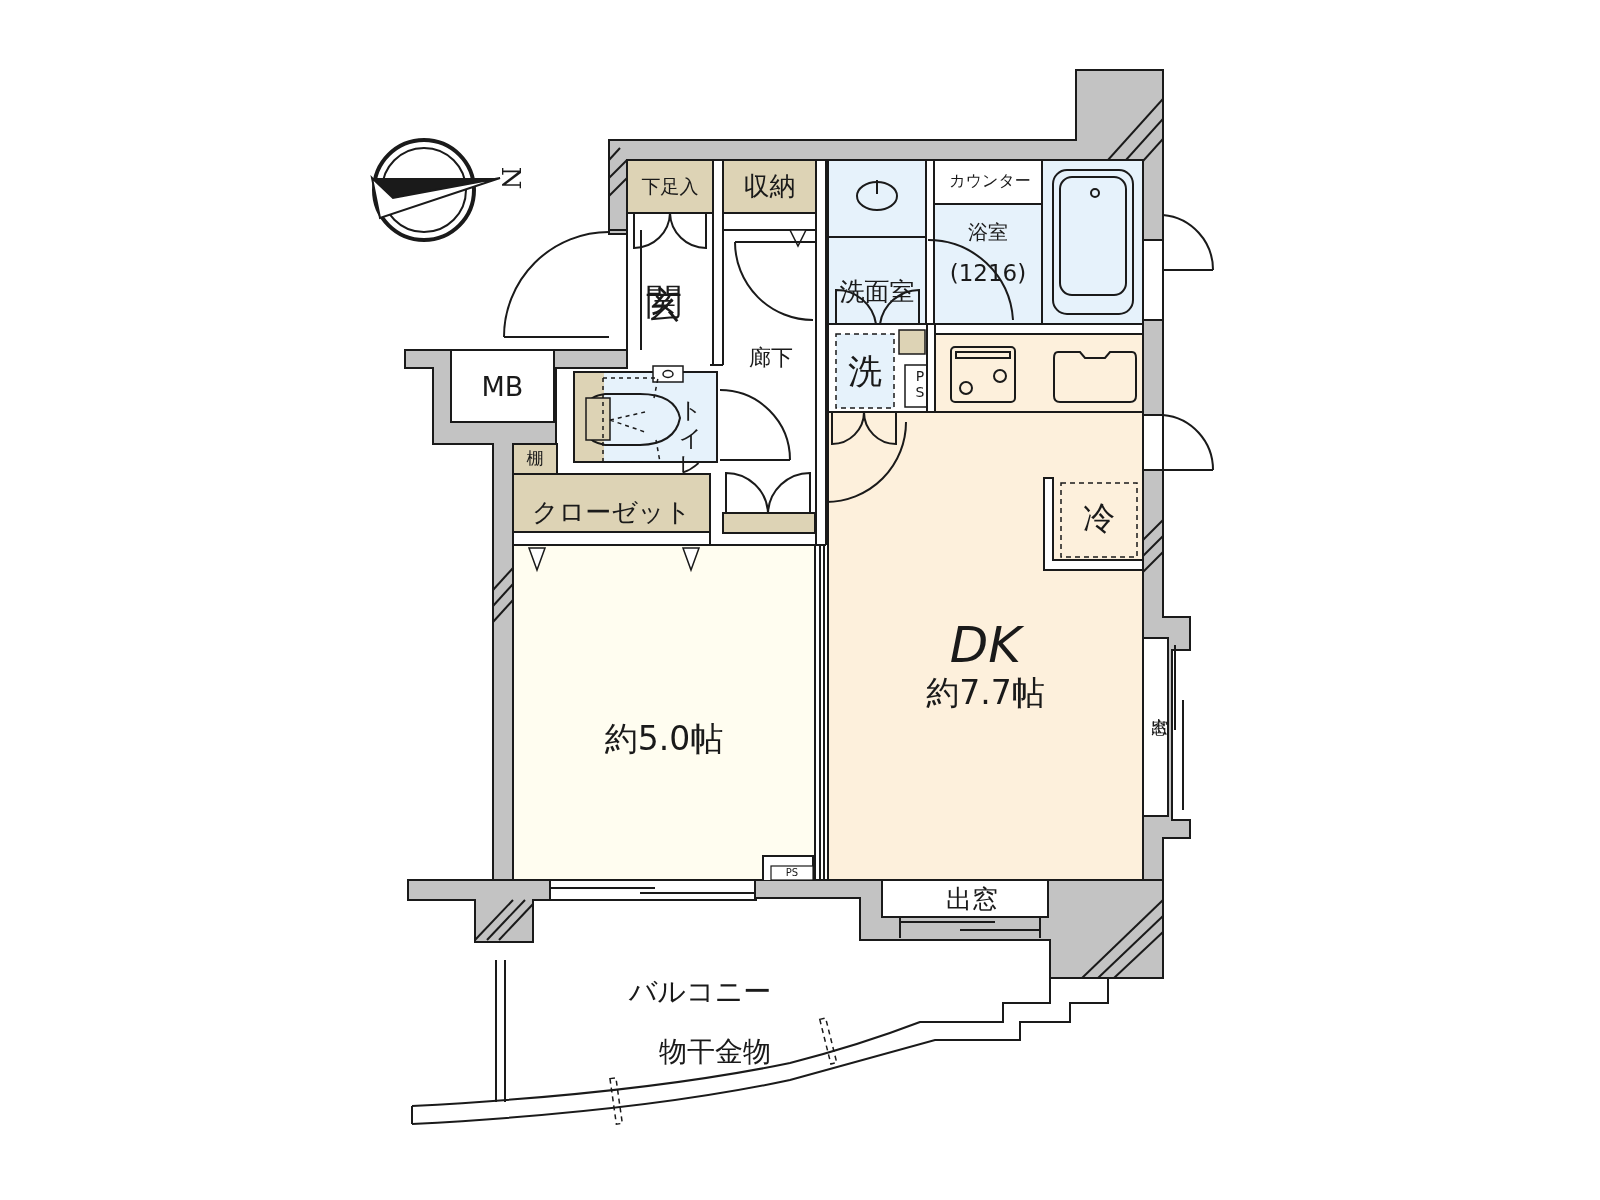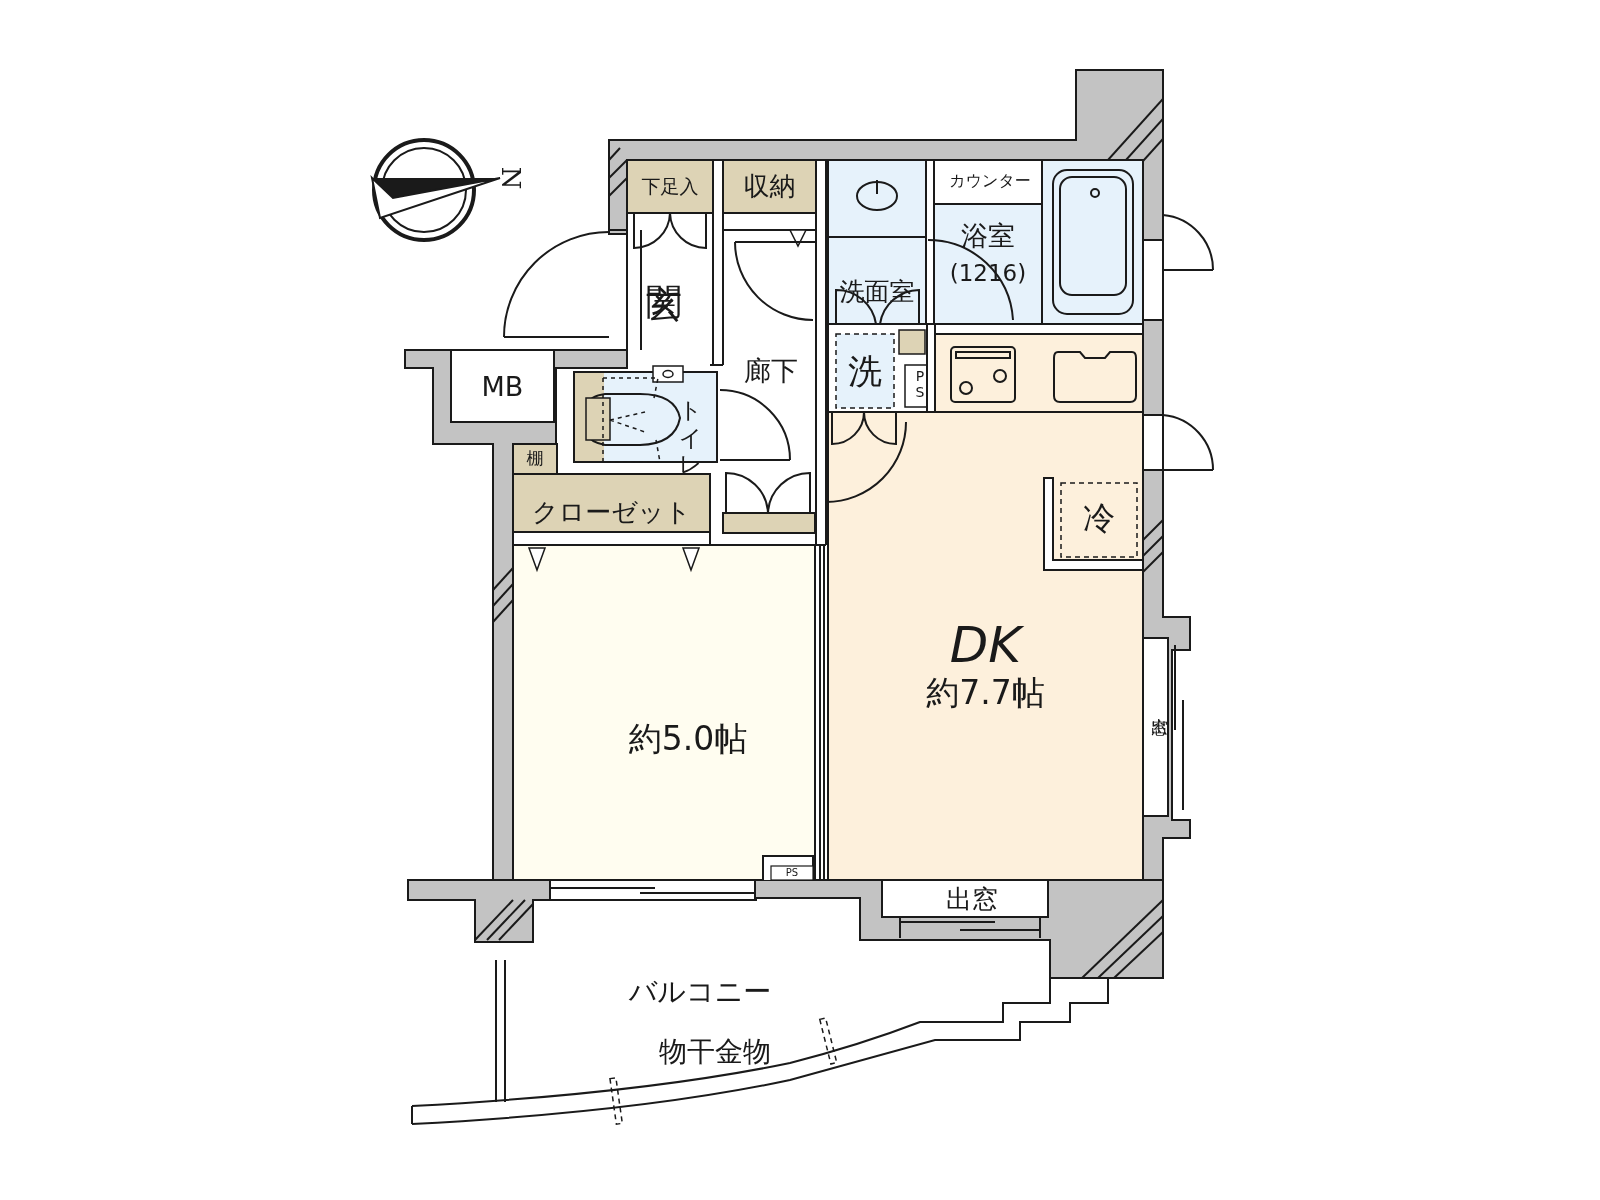--- a/index.html
+++ b/index.html
@@ -225,33 +225,33 @@
 
   
   <div class="lbl" style="left:500px; top:165px; font-size:26px; font-family:'DejaVu Serif','Liberation Serif',serif; transform:rotate(90deg);">N</div>
 
   <div class="lbl" style="left:627px; top:177px; width:86px; font-size:19px;">下足入</div>
   <div class="lbl" style="left:723px; top:173px; width:93px; font-size:26px;">収納</div>
   <div class="lbl vert" style="left:642px; top:255px; width:40px; font-size:36px;">玄関</div>
 
   <div class="lbl" style="left:828px; top:253px; width:98px; font-size:25px;margin-top:26px;">洗面室</div>
   <div class="lbl" style="left:934px; top:173px; width:112px; font-size:16px;">カウンター</div>
-  <div class="lbl" style="left:934px; top:222px; width:108px; font-size:27px;">浴室</div>
+  <div class="lbl" style="left:934px; top:222px; width:108px; font-size:20px;">浴室</div>
   <div class="lbl" style="left:934px; top:262px; width:108px; font-size:23px;">(1216)</div>
 
-  <div class="lbl" style="left:736px; top:357px; width:70px; font-size:27px;">廊下</div>
+  <div class="lbl" style="left:736px; top:347px; width:70px; font-size:22px;">廊下</div>
   <div class="lbl" style="left:836px; top:354px; width:58px; font-size:34px;">洗</div>
   <div class="lbl vert" style="left:905px; top:368px; width:22px; font-size:14px; letter-spacing:0;">PS</div>
 
   <div class="lbl" style="left:451px; top:373px; width:103px; font-size:27px;">MB</div>
   <div class="lbl vert" style="left:670px; top:384px; width:32px; font-size:23px;">トイレ</div>
   <div class="lbl" style="left:513px; top:450px; width:44px; font-size:17px;">棚</div>
   <div class="lbl" style="left:513px; top:474px; width:197px; font-size:26px;margin-top:25px;">クローゼット</div>
 
-  <div class="lbl" style="left:513px; top:722px; width:302px; font-size:33px;padding-left:24px;">約5.0帖</div>
+  <div class="lbl" style="left:513px; top:722px; width:302px; font-size:33px;">約5.0帖</div>
 
   <div class="lbl" style="left:828px; top:620px; width:315px; font-size:50px;font-style:italic;">DK</div>
   <div class="lbl" style="left:828px; top:676px; width:315px; font-size:33px;">約7.7帖</div>
 
   <div class="lbl" style="left:1061px; top:502px; width:76px; font-size:32px;">冷</div>
 
   <div class="lbl vert" style="left:1143px; top:705px; width:25px; font-size:17px; letter-spacing:0;">出窓</div>
   <div class="lbl" style="left:882px; top:886px; width:180px; font-size:26px;">出窓</div>
   <div class="lbl" style="left:771px; top:868px; width:42px; font-size:10px;">PS</div>
 

